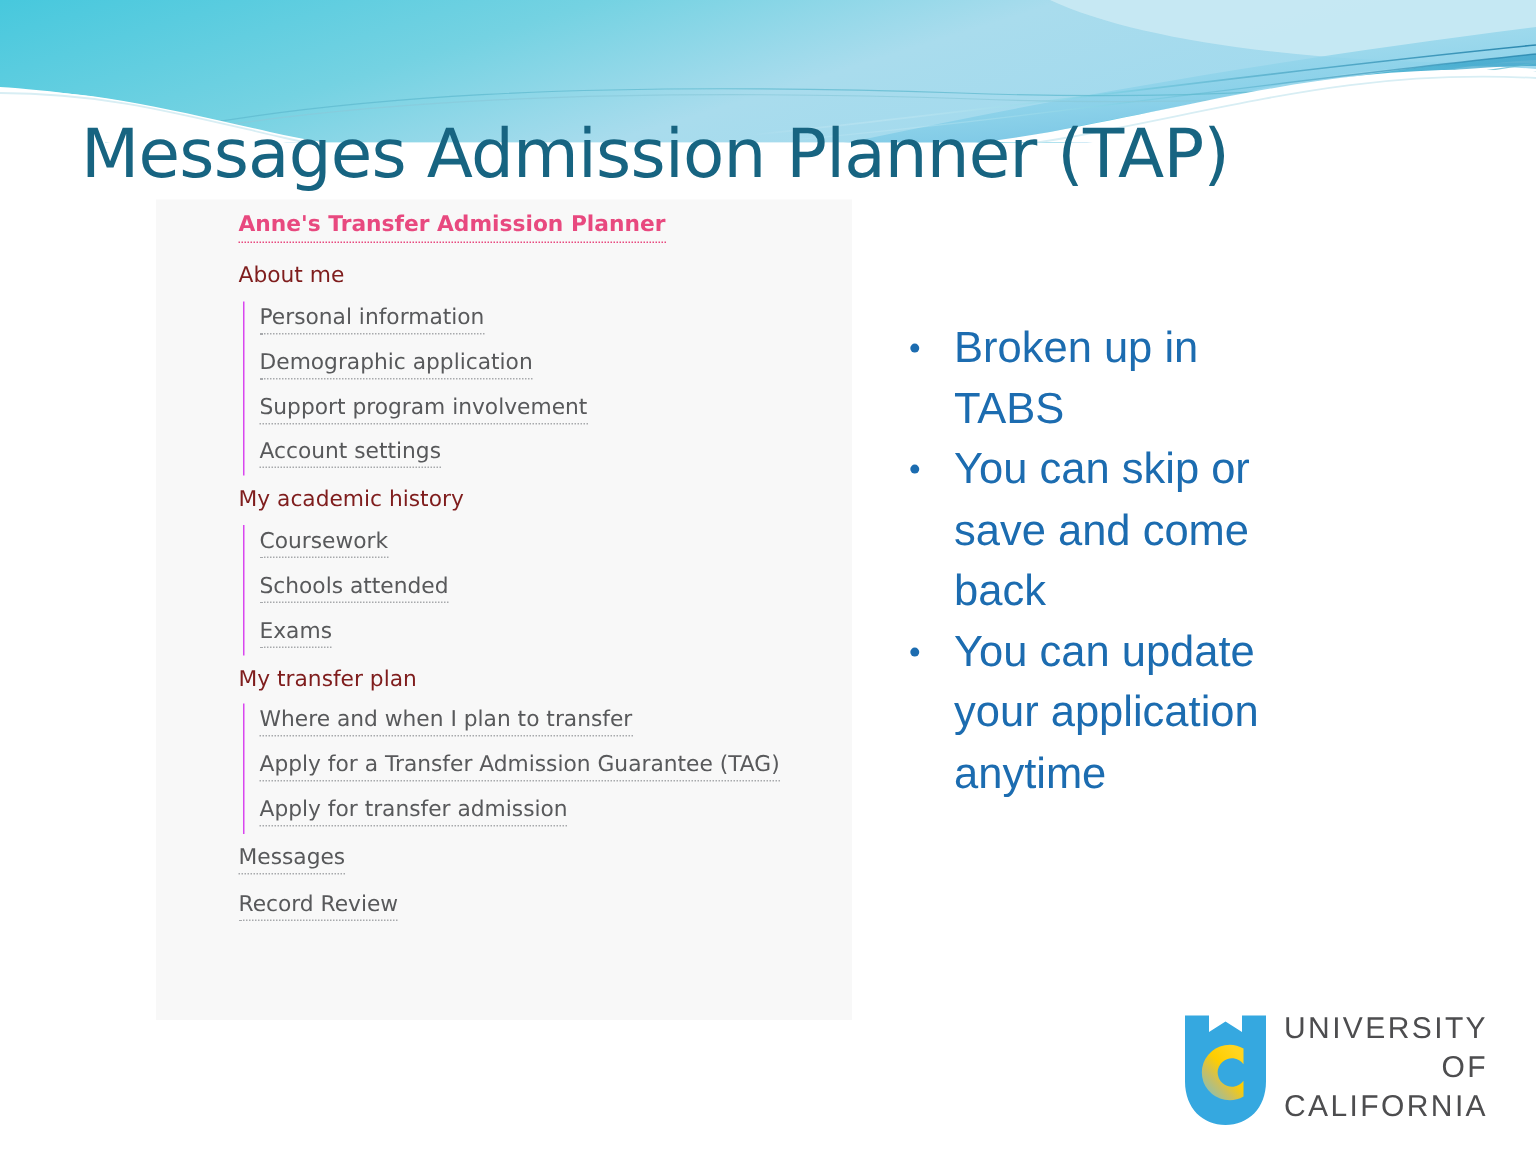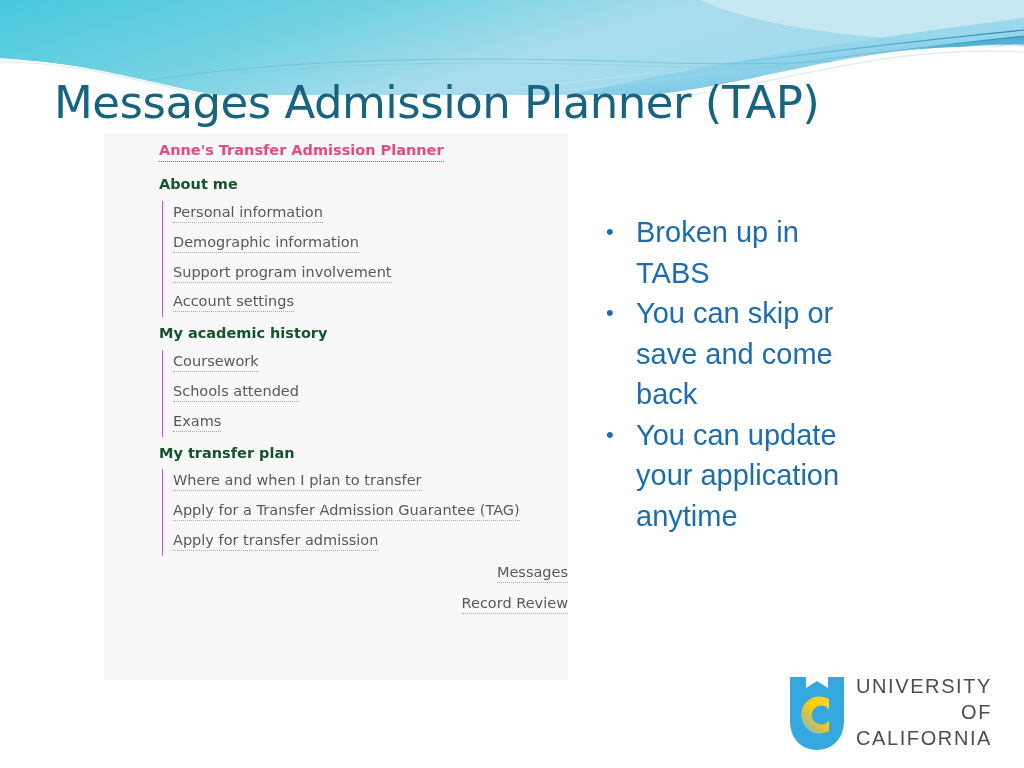--- a/index.html
+++ b/index.html
@@ -69,34 +69,32 @@
     left: 0;
     top: 42px;
     width: 464px;
     list-style: none;
     margin: 0;
     padding: 0;
   }
   .nav-section {
     font-family: "DejaVu Sans", sans-serif;
     font-size: 14.5px;
-    color: #14532d;
+    color: #7f1d1d;
     padding: 0 0 0 55px;
     margin: 0 0 7px 0;
     line-height: 1.3;
-    font-weight: bold;
   }
   .nav-top {
     font-family: "DejaVu Sans", sans-serif;
     font-size: 14.5px;
     color: #58595b;
     padding: 0 0 0 55px;
     margin: 0 0 12px 0;
     line-height: 1.3;
-    text-align: right;
   }
   .nav-top .lbl {
     border-bottom: 1px dotted #a7a9ac;
     padding-bottom: 2px;
   }
   .nav-sub-group {
     border-left: 1px solid #d946ef;
     margin: 0 0 7px 58px;
     padding: 2px 0 3px 0;
     list-style: none;
@@ -216,21 +214,21 @@
 
 <div id="tap-panel">
 
   <div id="tap-heading">Anne's Transfer Admission Planner</div>
 
   <ul class="nav-list">
 
     <li class="nav-section">About me</li>
     <ul class="nav-sub-group">
       <li class="nav-sub"><span class="lbl">Personal information</span></li>
-      <li class="nav-sub"><span class="lbl">Demographic information</span></li>
+      <li class="nav-sub"><span class="lbl">Demographic application</span></li>
       <li class="nav-sub"><span class="lbl">Support program involvement</span></li>
       <li class="nav-sub"><span class="lbl">Account settings</span></li>
     </ul>
 
     <li class="nav-section">My academic history</li>
     <ul class="nav-sub-group">
       <li class="nav-sub"><span class="lbl">Coursework</span></li>
       <li class="nav-sub"><span class="lbl">Schools attended</span></li>
       <li class="nav-sub"><span class="lbl">Exams</span></li>
     </ul>

